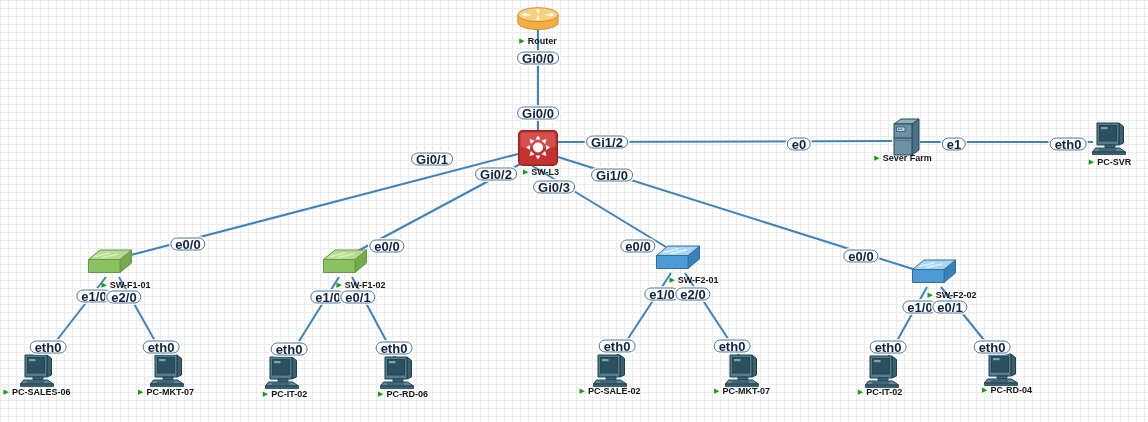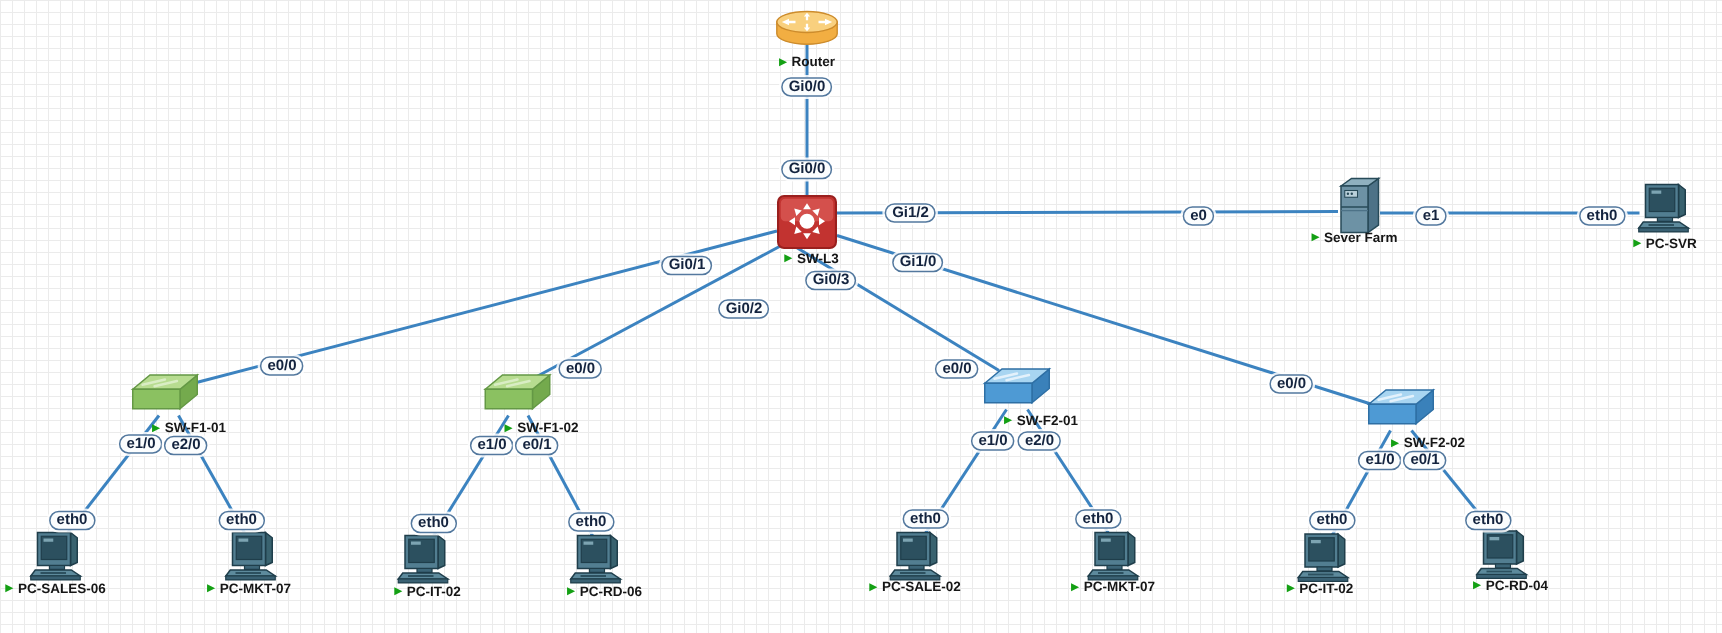--- a/index.html
+++ b/index.html
@@ -24,21 +24,21 @@
     font-family:"Liberation Sans",sans-serif;font-size:9px;font-weight:bold;color:#161616;
     line-height:10px;
   }
   .play{
     font-family:"DejaVu Sans",sans-serif;font-size:7px;color:#14a014;line-height:8px;
   }
   .badge{
     position:absolute;transform:translate(-50%,-50%);
     background:#fbfdfe;border:1px solid #53789e;border-radius:7px;
     padding:0 4px;height:11px;line-height:11px;
-    font-family:"Liberation Sans",sans-serif;font-size:10px;font-weight:bold;color:#13233e;
+    font-family:"Liberation Sans",sans-serif;font-size:13px;font-weight:bold;color:#13233e;
     box-shadow:0 0 0 1.5px rgba(255,255,255,0.85);
     white-space:nowrap;
   }
 </style>
 </head>
 <body>
 
 <div id="stage">
   <svg id="links" xmlns="http://www.w3.org/2000/svg">
       <line x1="538" y1="30" x2="538" y2="131" stroke="#3c83c0" stroke-width="2"></line>
@@ -309,22 +309,22 @@
         <path d="M2.5 31h33v2.6H2.5Z" fill="#3a6173" stroke="#1f3e4b" stroke-width="0.8"></path>
         <path d="M9 29h17" stroke="#2c505f" stroke-width="1.2"></path>
       </svg>
     </div>
     <div class="nodelabel" style="left: 1007px; top: 385px;">
       <span class="play">▶</span>
       <span>PC-RD-04</span>
     </div>
     <div class="badge" style="left: 538px; top: 58px;">Gi0/0</div>
     <div class="badge" style="left: 538px; top: 113px;">Gi0/0</div>
-    <div class="badge" style="left: 458px; top: 159px; margin-top: 18px;">Gi0/1</div>
-    <div class="badge" style="left: 496px; top: 174px; margin-top: 32px;">Gi0/2</div>
+    <div class="badge" style="left: 432px; top: 159px;">Gi0/1</div>
+    <div class="badge" style="left: 496px; top: 174px;">Gi0/2</div>
     <div class="badge" style="left: 554px; top: 187px;">Gi0/3</div>
     <div class="badge" style="left: 612px; top: 175px;">Gi1/0</div>
     <div class="badge" style="left: 607px; top: 142px;">Gi1/2</div>
     <div class="badge" style="left: 799px; top: 144px;">e0</div>
     <div class="badge" style="left: 954px; top: 144px;">e1</div>
     <div class="badge" style="left: 1068px; top: 144px;">eth0</div>
     <div class="badge" style="left: 188px; top: 244px;">e0/0</div>
     <div class="badge" style="left: 94px; top: 296px;">e1/0</div>
     <div class="badge" style="left: 124px; top: 297px;">e2/0</div>
     <div class="badge" style="left: 387px; top: 246px;">e0/0</div>

